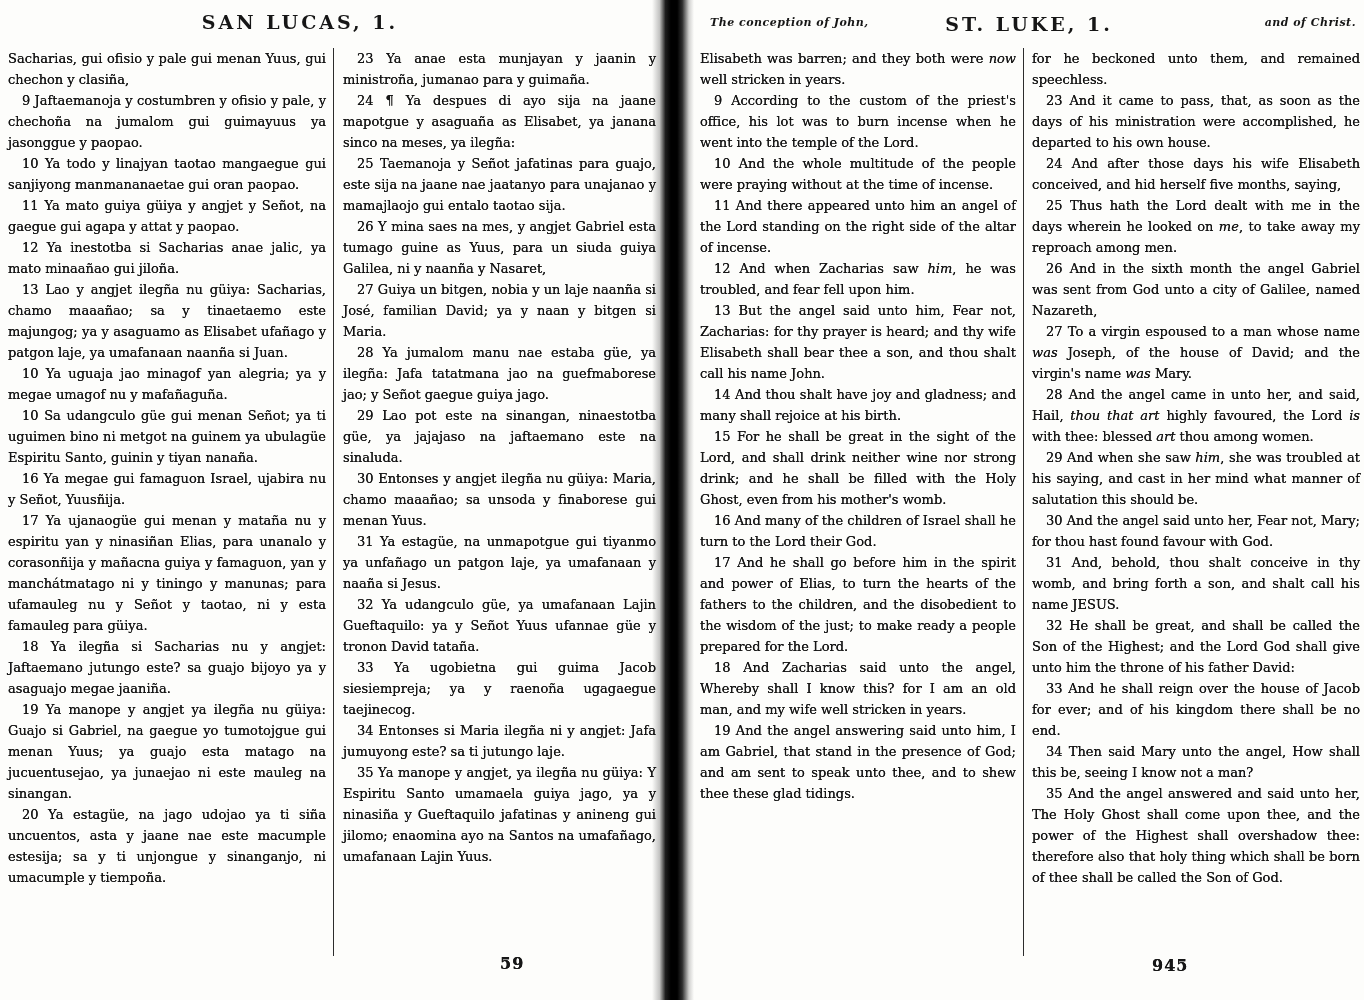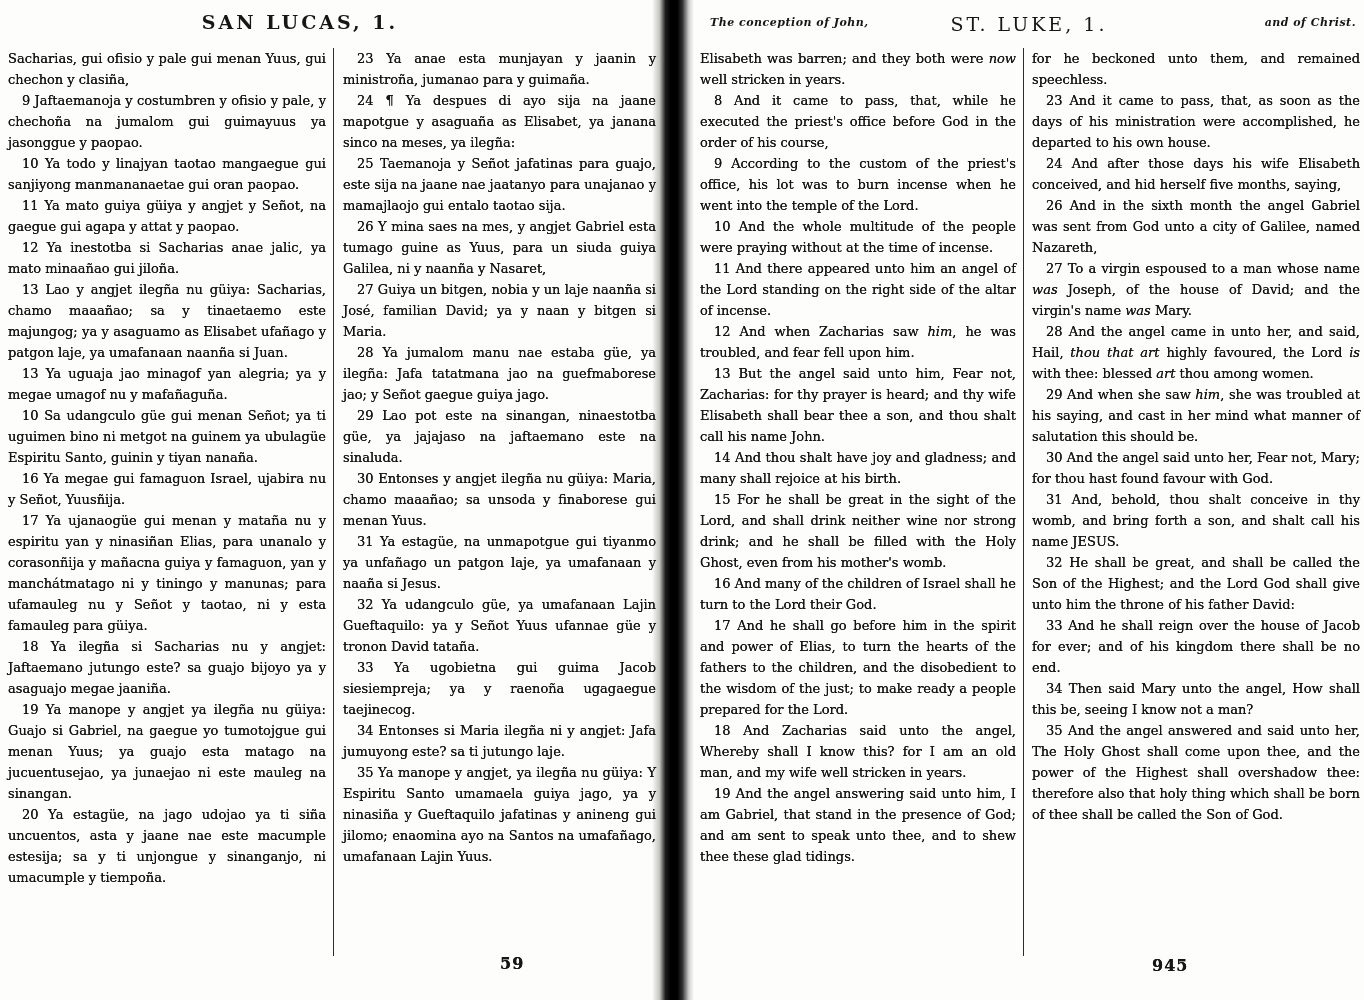--- a/index.html
+++ b/index.html
@@ -33,21 +33,21 @@
   }
   .rp-header{position:relative;height:40px;font-size:16px;}
   .rp-header .running-head{
     position:absolute;top:16px;font-style:italic;font-size:11px;font-weight:bold;
     letter-spacing:.5px;
   }
   .rp-header .rh-left{left:16px;}
   .rp-header .rh-right{right:8px;}
   .rp-header .chapter-title{
     position:absolute;top:13px;left:50%;transform:translateX(-50%);
-    font-size:19px;font-weight:normal;letter-spacing:3px;white-space:nowrap;
+    font-size:19px;font-weight:bold;letter-spacing:3px;white-space:nowrap;
   }
 
   
   .cols{display:flex;height:916px;overflow:hidden;}
   .col{box-sizing:border-box;overflow:hidden;
     font-size:13px;line-height:21px;text-align:justify;
     text-shadow:0 0 .6px currentColor;
     margin-top:8px;
   }
   .page-left .col-a{width:334px;padding:0 7px 0 8px;border-right:1.5px solid #2c2c2c;}
@@ -76,21 +76,21 @@
   <section class="page page-left">
     <div class="lp-header">SAN LUCAS, 1.</div>
     <div class="cols">
       <div class="col col-a">
           <p class="cont">Sacharias, gui ofisio y pale gui menan Yuus, gui chechon y clasiña,</p>
           <p class="verse">9 Jaftaemanoja y costumbren y ofisio y pale, y chechoña na jumalom gui guimayuus ya jasonggue y paopao.</p>
           <p class="verse">10 Ya todo y linajyan taotao mangaegue gui sanjiyong manmananaetae gui oran paopao.</p>
           <p class="verse">11 Ya mato guiya güiya y angjet y Señot, na gaegue gui agapa y attat y paopao.</p>
           <p class="verse">12 Ya inestotba si Sacharias anae jalic, ya mato minaañao gui jiloña.</p>
           <p class="verse">13 Lao y angjet ilegña nu güiya: Sacharias, chamo maaañao; sa y tinaetaemo este majungog; ya y asaguamo as Elisabet ufañago y patgon laje, ya umafanaan naanña si Juan.</p>
-          <p class="verse">13 Ya uguaja jao minagof yan alegria; ya y megae umagof nu y mafañaguña.</p>
+          <p class="verse">10 Ya uguaja jao minagof yan alegria; ya y megae umagof nu y mafañaguña.</p>
           <p class="verse">10 Sa udangculo güe gui menan Señot; ya ti uguimen bino ni metgot na guinem ya ubulagüe Espiritu Santo, guinin y tiyan nanaña.</p>
           <p class="verse">16 Ya megae gui famaguon Israel, ujabira nu y Señot, Yuusñija.</p>
           <p class="verse">17 Ya ujanaogüe gui menan y mataña nu y espiritu yan y ninasiñan Elias, para unanalo y corasonñija y mañacna guiya y famaguon, yan y manchátmatago ni y tiningo y manunas; para ufamauleg nu y Señot y taotao, ni y esta famauleg para güiya.</p>
           <p class="verse">18 Ya ilegña si Sacharias nu y angjet: Jaftaemano jutungo este? sa guajo bijoyo ya y asaguajo megae jaaniña.</p>
           <p class="verse">19 Ya manope y angjet ya ilegña nu güiya: Guajo si Gabriel, na gaegue yo tumotojgue gui menan Yuus; ya guajo esta matago na jucuentusejao, ya junaejao ni este mauleg na sinangan.</p>
           <p class="verse">20 Ya estagüe, na jago udojao ya ti siña uncuentos, asta y jaane nae este macumple estesija; sa y ti unjongue y sinanganjo, ni umacumple y tiempoña.</p>
         </div>
       <div class="col col-b">
           <p class="verse">23 Ya anae esta munjayan y jaanin y ministroña, jumanao para y guimaña.</p>
           <p class="verse">24 ¶ Ya despues di ayo sija na jaane mapotgue y asaguaña as Elisabet, ya janana sinco na meses, ya ilegña:</p>
@@ -114,37 +114,37 @@
 
   <section class="page page-right">
     <div class="rp-header">
       <span class="running-head rh-left">The conception of John,</span>
       <span class="chapter-title">ST. LUKE, 1.</span>
       <span class="running-head rh-right">and of Christ.</span>
     </div>
     <div class="cols">
       <div class="col col-a">
           <p class="cont">Elisabeth was barren; and they both were <i>now</i> well stricken in years.</p>
-          <p class="verse">8 And it came to pass, that, while he executed the priest's office before God in the order of his course,</p>
           <p class="verse">9 According to the custom of the priest's office, his lot was to burn incense when he went into the temple of the Lord.</p>
           <p class="verse">10 And the whole multitude of the people were praying without at the time of incense.</p>
           <p class="verse">11 And there appeared unto him an angel of the Lord standing on the right side of the altar of incense.</p>
           <p class="verse">12 And when Zacharias saw <i>him</i>, he was troubled, and fear fell upon him.</p>
           <p class="verse">13 But the angel said unto him, Fear not, Zacharias: for thy prayer is heard; and thy wife Elisabeth shall bear thee a son, and thou shalt call his name John.</p>
           <p class="verse">14 And thou shalt have joy and gladness; and many shall rejoice at his birth.</p>
           <p class="verse">15 For he shall be great in the sight of the Lord, and shall drink neither wine nor strong drink; and he shall be filled with the Holy Ghost, even from his mother's womb.</p>
           <p class="verse">16 And many of the children of Israel shall he turn to the Lord their God.</p>
           <p class="verse">17 And he shall go before him in the spirit and power of Elias, to turn the hearts of the fathers to the children, and the disobedient to the wisdom of the just; to make ready a people prepared for the Lord.</p>
           <p class="verse">18 And Zacharias said unto the angel, Whereby shall I know this? for I am an old man, and my wife well stricken in years.</p>
           <p class="verse">19 And the angel answering said unto him, I am Gabriel, that stand in the presence of God; and am sent to speak unto thee, and to shew thee these glad tidings.</p>
         </div>
       <div class="col col-b">
           <p class="cont">for he beckoned unto them, and remained speechless.</p>
           <p class="verse">23 And it came to pass, that, as soon as the days of his ministration were accomplished, he departed to his own house.</p>
           <p class="verse">24 And after those days his wife Elisabeth conceived, and hid herself five months, saying,</p>
+          <p class="verse">25 Thus hath the Lord dealt with me in the days wherein he looked on <i>me</i>, to take away my reproach among men.</p>
           <p class="verse">26 And in the sixth month the angel Gabriel was sent from God unto a city of Galilee, named Nazareth,</p>
           <p class="verse">27 To a virgin espoused to a man whose name <i>was</i> Joseph, of the house of David; and the virgin's name <i>was</i> Mary.</p>
           <p class="verse">28 And the angel came in unto her, and said, Hail, <i>thou that art</i> highly favoured, the Lord <i>is</i> with thee: blessed <i>art</i> thou among women.</p>
           <p class="verse">29 And when she saw <i>him</i>, she was troubled at his saying, and cast in her mind what manner of salutation this should be.</p>
           <p class="verse">30 And the angel said unto her, Fear not, Mary; for thou hast found favour with God.</p>
           <p class="verse">31 And, behold, thou shalt conceive in thy womb, and bring forth a son, and shalt call his name JESUS.</p>
           <p class="verse">32 He shall be great, and shall be called the Son of the Highest; and the Lord God shall give unto him the throne of his father David:</p>
           <p class="verse">33 And he shall reign over the house of Jacob for ever; and of his kingdom there shall be no end.</p>
           <p class="verse">34 Then said Mary unto the angel, How shall this be, seeing I know not a man?</p>
           <p class="verse">35 And the angel answered and said unto her, The Holy Ghost shall come upon thee, and the power of the Highest shall overshadow thee: therefore also that holy thing which shall be born of thee shall be called the Son of God.</p>

